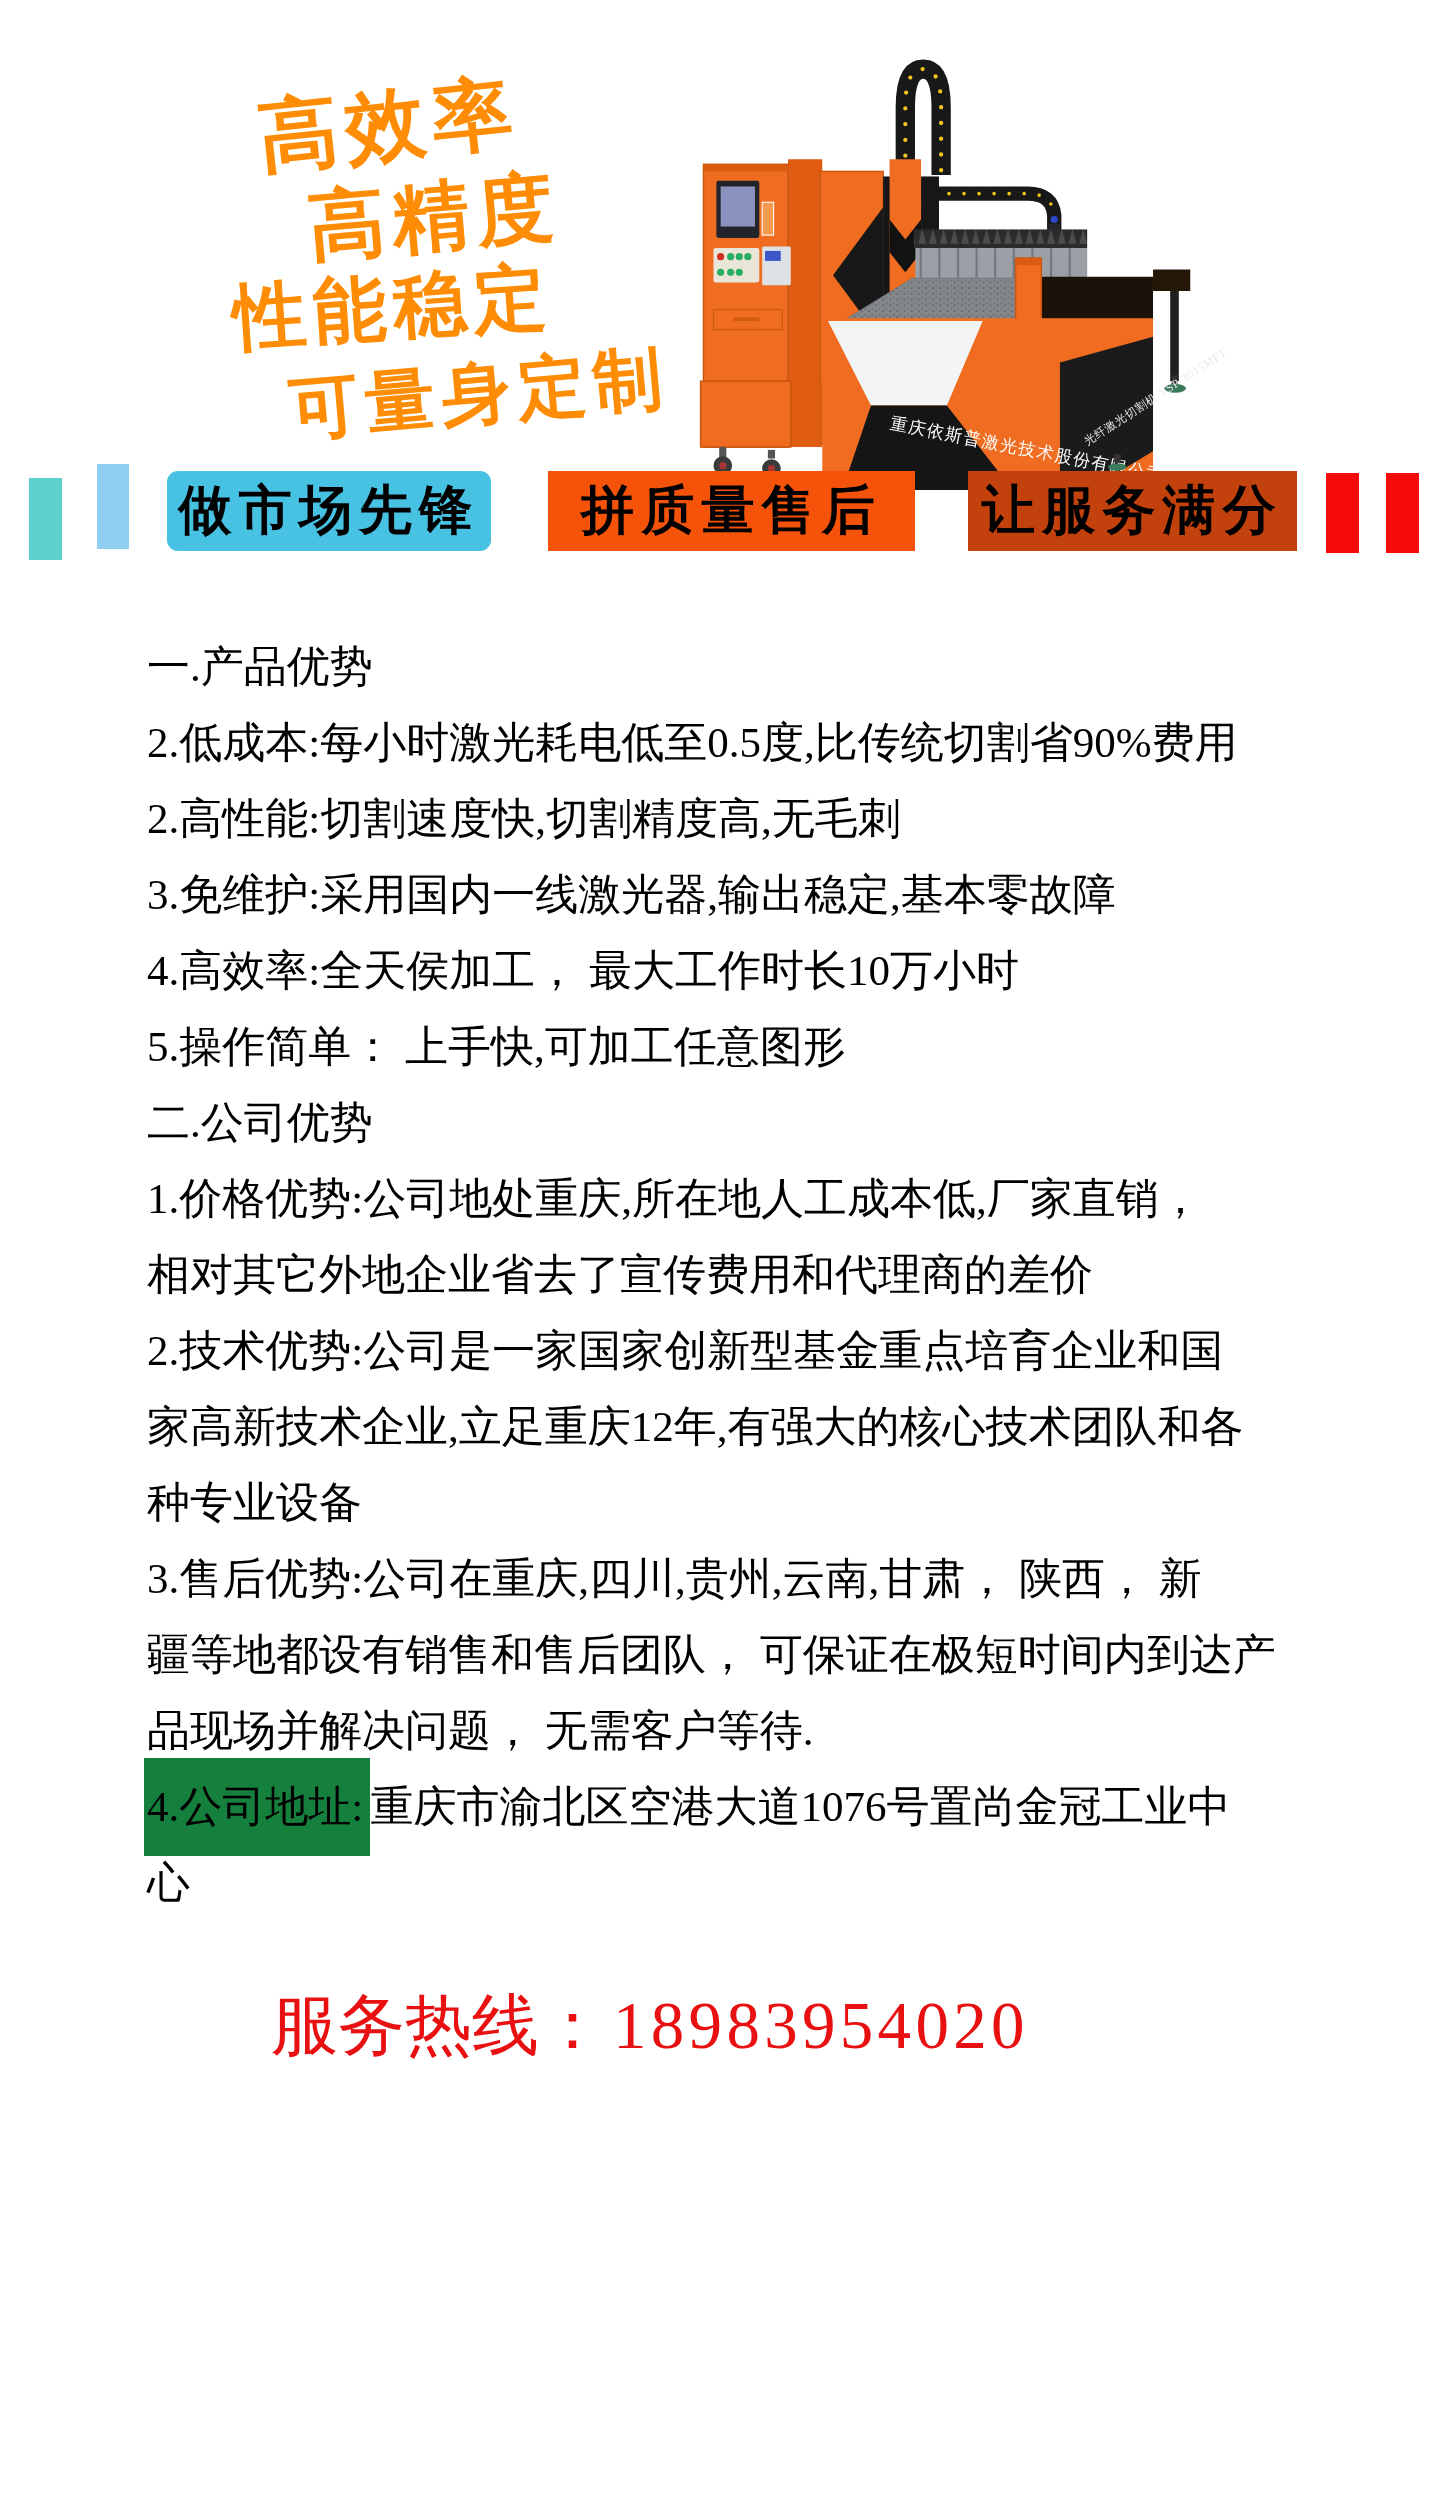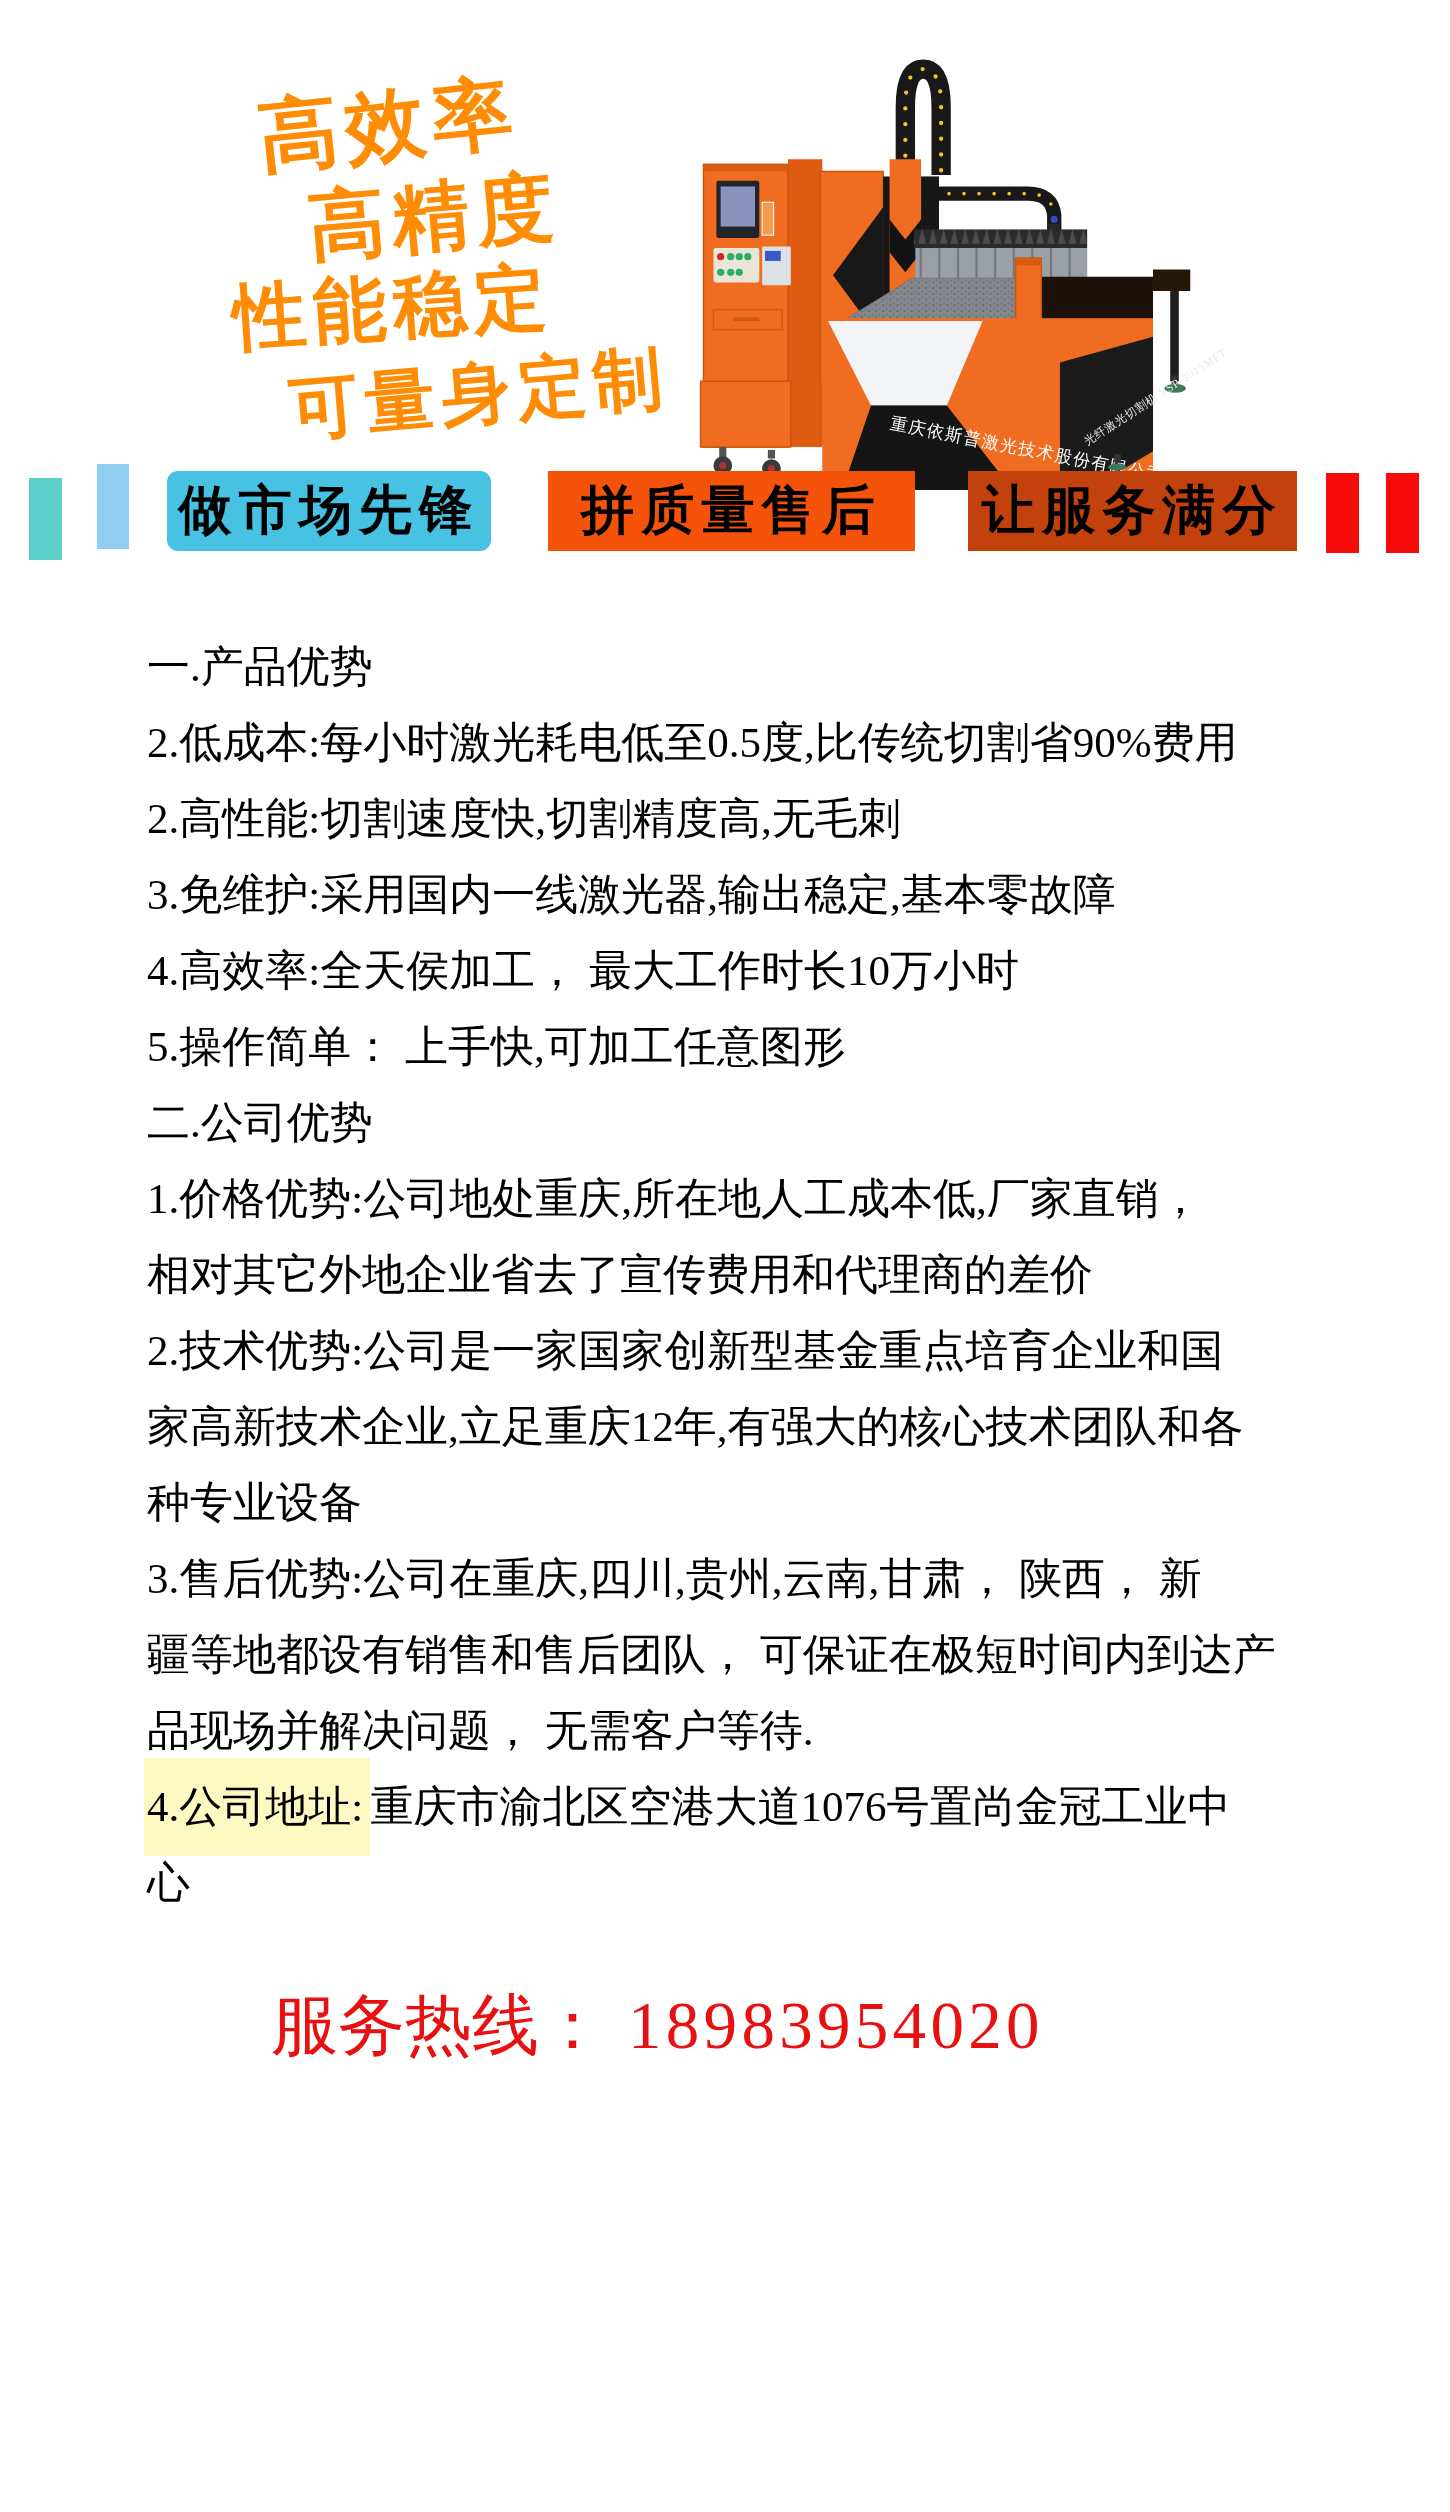--- a/index.html
+++ b/index.html
@@ -24,25 +24,25 @@
   #bar-red2{left:1386px;top:473px;width:33px;height:80px;background:#f60b0b;}
   .bbox{position:absolute;top:471px;height:80px;display:flex;align-items:center;
     justify-content:center;color:#000;font-weight:bold;font-size:53px;letter-spacing:7.2px;
     white-space:nowrap;}
   #box-market{left:167px;width:324px;background:#47c2e2;border-radius:11px;}
   #box-quality{left:548px;width:367px;background:#f45309;}
   #box-service{left:968px;width:329px;background:#c2410c;}
   
   #bodytext{position:absolute;left:147px;top:629px;width:1253px;font-size:43px;color:#000;}
   .line{height:76px;display:flex;align-items:center;white-space:pre;}
-  .hl{background:#fef9c3;padding:20px 7.2px 20px 2.9px;margin-left:-2.9px;}
+  .hl{background:#15803d;padding:20px 7.2px 20px 2.9px;margin-left:-2.9px;}
   
   #hotline{position:absolute;left:271px;top:1980px;font-size:67px;font-weight:normal;
     color:#e81010;white-space:nowrap;display:flex;align-items:baseline;}
-  #hotline .num{letter-spacing:4.3px;margin-left:22px;}
+  #hotline .num{letter-spacing:4.3px;margin-left:7px;}
 </style>
 </head>
 <body>
 
 <div id="page">
 
   <div id="slogan-0" class="slogan">高效率</div>
   <div id="slogan-1" class="slogan">高精度</div>
   <div id="slogan-2" class="slogan">性能稳定</div>
   <div id="slogan-3" class="slogan">可量身定制</div>

